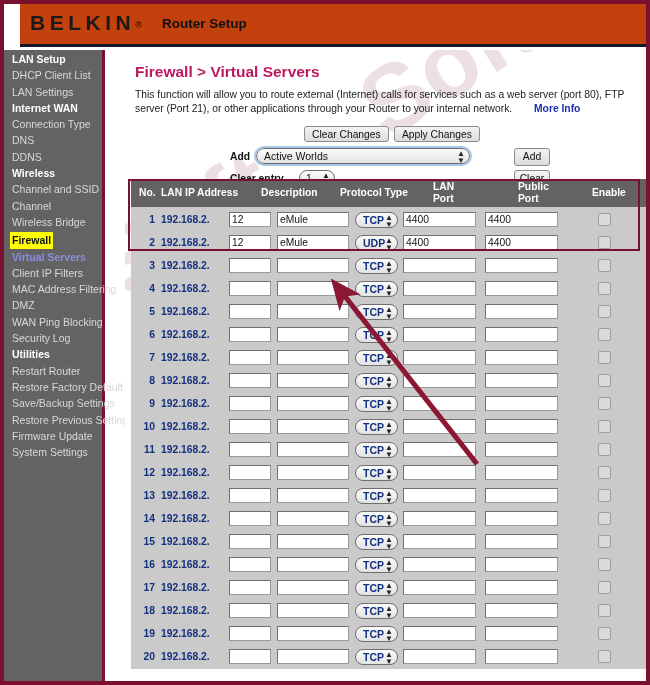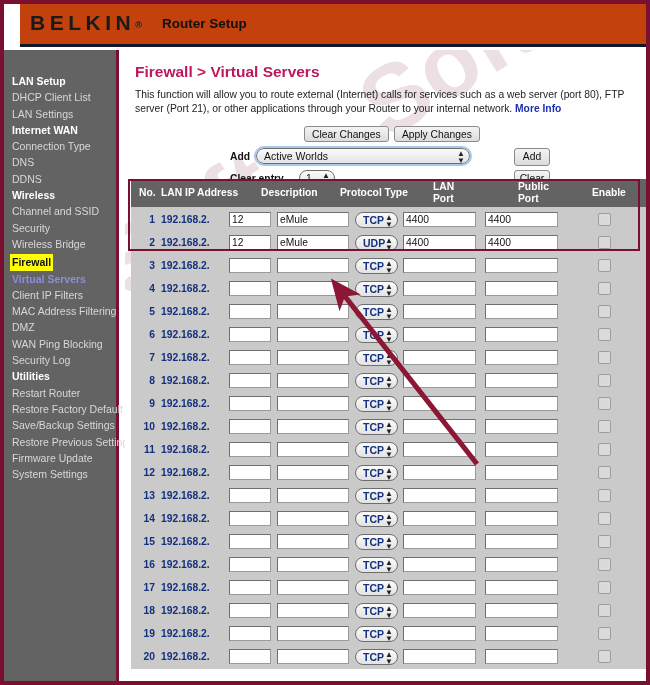--- a/index.html
+++ b/index.html
@@ -27,45 +27,45 @@
     font-size:21px;font-weight:bold;letter-spacing:4.5px;
     color:#1a1a1a;line-height:22px;
   }
   #logo-r{font-size:9px;letter-spacing:0;vertical-align:2px;}
   #app-title{
     position:absolute;left:142px;top:12px;
     font-size:13.5px;font-weight:bold;color:#111;
   }
   
   #sidebar{
-    position:absolute;left:0;top:46px;width:115px;bottom:0;
+    position:absolute;left:0;top:46px;width:101px;bottom:0;
     background:#636363;
     border-right:3px solid #7a1030;
     box-sizing:border-box;
-    padding:23px 0 0 8px;
+    padding:1px 0 0 8px;
   }
   .nav{font-size:10.5px;line-height:16.3px;color:#d8d8d8;white-space:nowrap;}
   .nav.group{font-weight:bold;color:#ffffff;}
   .nav.hl{font-weight:bold;color:#111;background:#ffff00;display:inline-block;padding:0 2px;margin-left:-2px;text-align:center;}
   .nav.cur{color:#8d8ddd;font-weight:bold;}
   
   #main{
     position:absolute;left:121px;top:46px;right:0;bottom:0;
     background:#ffffff;
     overflow:hidden;
   }
   #page-title{
     position:absolute;left:10px;top:13px;
     font-size:15.5px;font-weight:bold;color:#be185d;
   }
   #intro{
     position:absolute;left:10px;top:38px;width:505px;
     font-size:10.3px;line-height:14px;color:#222;
   }
-  #intro b{color:#1c2fb0;}
+  #intro b{color:#1c2fb0;margin-left:19px;}
   
   #controls{position:absolute;left:0;top:76px;width:529px;height:50px;}
   .btn{
     position:absolute;
     background:linear-gradient(#f4f4f4,#dcdcdc);
     border:1px solid #8b8b8b;border-radius:3px;
     font-size:10.3px;color:#111;
     padding:2px 7px 1px;
     font-family:"Liberation Sans",sans-serif;
     cursor:default;
@@ -157,21 +157,21 @@
   <div id="sidebar">
       <div class="nav group">LAN Setup</div>
       <div class="nav">DHCP Client List</div>
       <div class="nav">LAN Settings</div>
       <div class="nav group">Internet WAN</div>
       <div class="nav">Connection Type</div>
       <div class="nav">DNS</div>
       <div class="nav">DDNS</div>
       <div class="nav group">Wireless</div>
       <div class="nav">Channel and SSID</div>
-      <div class="nav">Security</div>
+      <div class="nav">Channel</div>
       <div class="nav">Wireless Bridge</div>
       <div><div class="nav hl">Firewall</div></div>
       <div class="nav cur">Virtual Servers</div>
       <div class="nav">Client IP Filters</div>
       <div class="nav">MAC Address Filtering</div>
       <div class="nav">DMZ</div>
       <div class="nav">WAN Ping Blocking</div>
       <div class="nav">Security Log</div>
       <div class="nav group">Utilities</div>
       <div class="nav">Restart Router</div>

